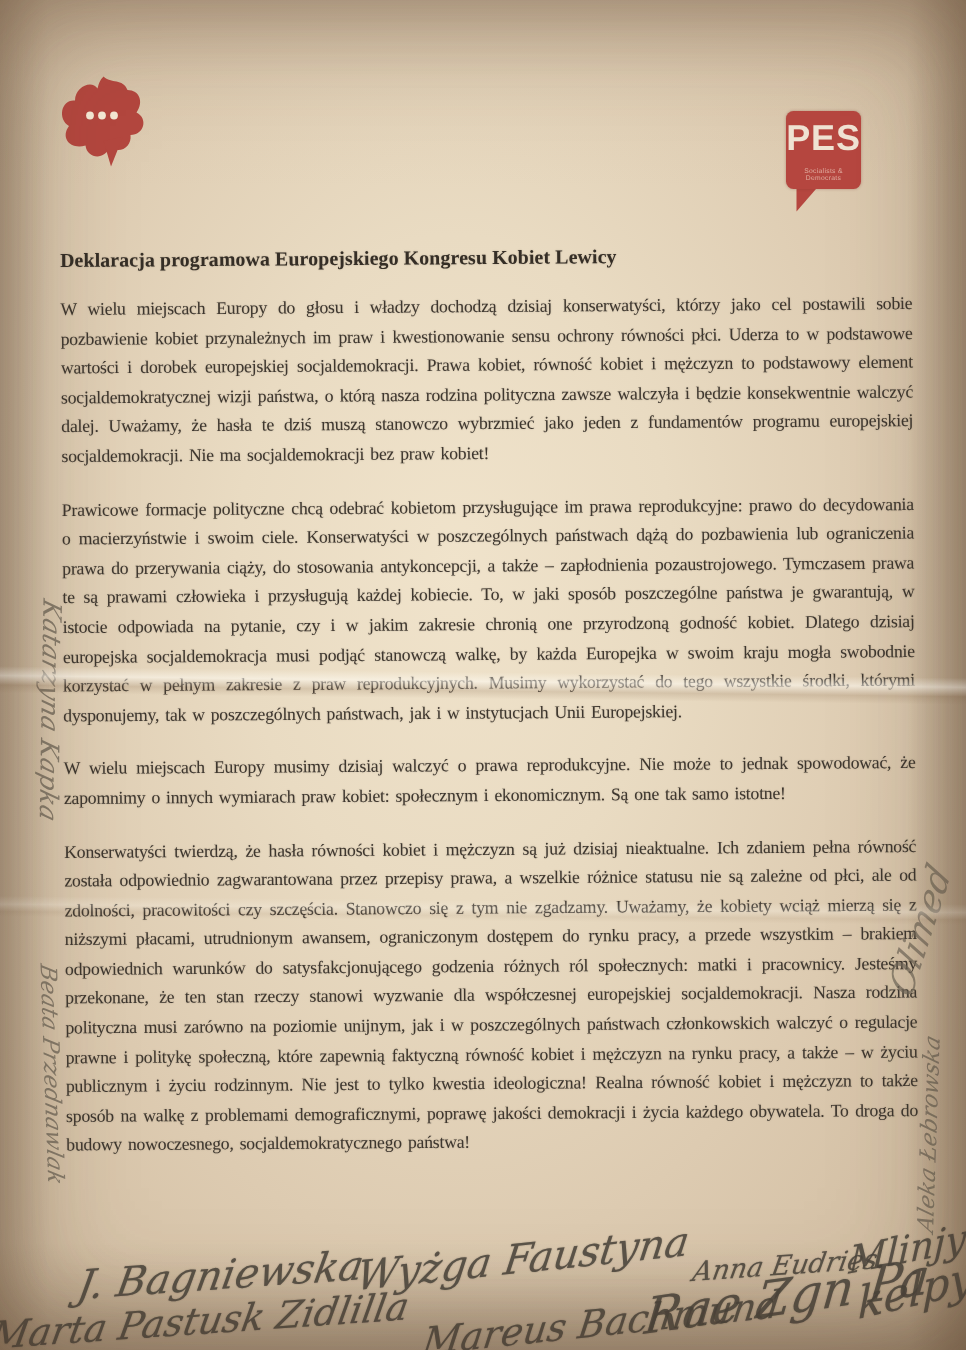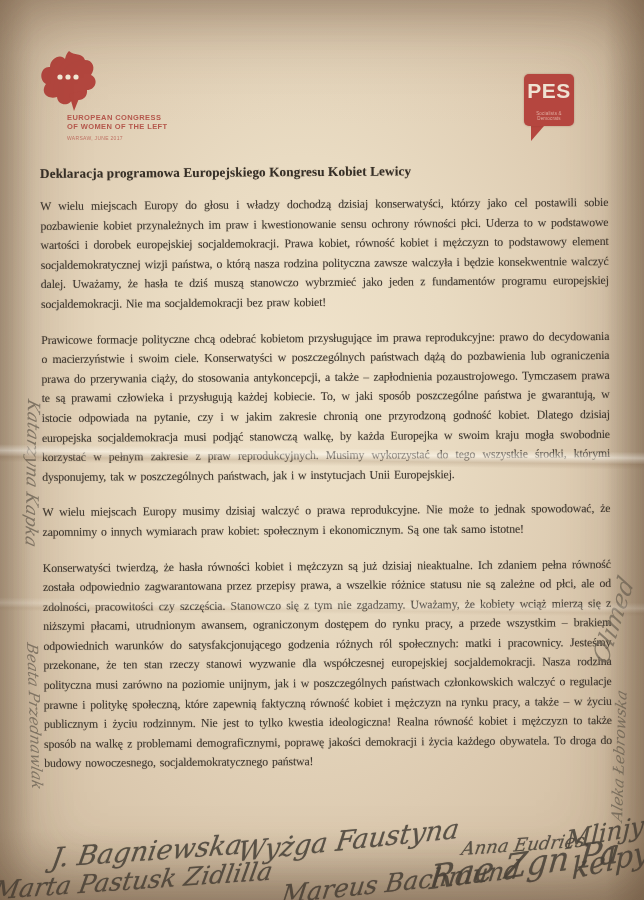--- a/index.html
+++ b/index.html
@@ -28,21 +28,21 @@
   
   .congress-logo{position:absolute;left:36px;top:50px;width:120px;}
   .congress-caption{position:absolute;left:67px;top:114px;color:#b4574c;
     font-family:"Liberation Sans", sans-serif;line-height:8.5px;}
   .congress-caption .l12{font-size:7.5px;font-weight:bold;letter-spacing:.4px;}
   .congress-caption .l3{font-size:5px;letter-spacing:.3px;opacity:.8;margin-top:3px;}
   .pes{position:absolute;left:524px;top:74px;width:52px;}
   .pes-box{width:50px;height:52px;background:#b5463f;border-radius:5px;
     box-shadow:0 0 2px rgba(120,50,40,.4);text-align:center;position:relative;}
   .pes-box .pes-word{font-family:"Liberation Sans", sans-serif;font-weight:bold;
-    color:#efe2d2;font-size:21px;letter-spacing:.5px;padding-top:5px;}
+    color:#efe2d2;font-size:24px;letter-spacing:.5px;padding-top:5px;}
   .pes-box .pes-sub{position:absolute;left:0;right:0;bottom:5px;font-family:"Liberation Sans",sans-serif;
     font-size:4.5px;color:#e0ac9f;letter-spacing:.2px;}
   .pes-tail{width:0;height:0;margin-left:7px;
     border-top:15px solid #b5463f;border-right:13px solid transparent;}
 
   
   .content{position:absolute;left:40px;width:568px;top:164px;
     transform:rotate(-0.4deg);transform-origin:50% 0;
     color:#3e372f;text-shadow:0 0 1px rgba(72,60,48,0.35);}
   .doc-title{font-weight:bold;font-size:13.2px;letter-spacing:.1px;margin:0 0 15px 0;color:#352e26;}
@@ -74,25 +74,20 @@
 <div class="photo">
 
   <div class="congress-logo">
     <svg width="66" height="62" viewBox="0 0 66 62">
       <path fill="#b2463e" d="M33 1 C38 6 46 2 49 10 C57 10 60 18 55 25 C63 29 60 40 51 40 C52 48 44 53 37 48 C34 57 22 56 21 47 C11 50 4 42 10 34 C2 29 5 16 14 17 C14 8 25 3 29 9 C30 5 31 3 33 1 Z"></path>
       <path fill="#b2463e" d="M33 44 L38 61 L46 41 Z"></path>
       <circle cx="24" cy="27" r="2.6" fill="#f2e7d3"></circle>
       <circle cx="32" cy="27" r="2.6" fill="#f2e7d3"></circle>
       <circle cx="40" cy="27" r="2.6" fill="#f2e7d3"></circle>
     </svg>
-  </div>
-  <div class="congress-caption">
-    <div class="l12">EUROPEAN CONGRESS</div>
-    <div class="l12">OF WOMEN OF THE LEFT</div>
-    <div class="l3">WARSAW, JUNE 2017</div>
   </div>
 
   <div class="pes">
     <div class="pes-box">
       <div class="pes-word">PES</div>
       <div class="pes-sub">Socialists &amp; Democrats</div>
     </div>
     <div class="pes-tail"></div>
   </div>
 

